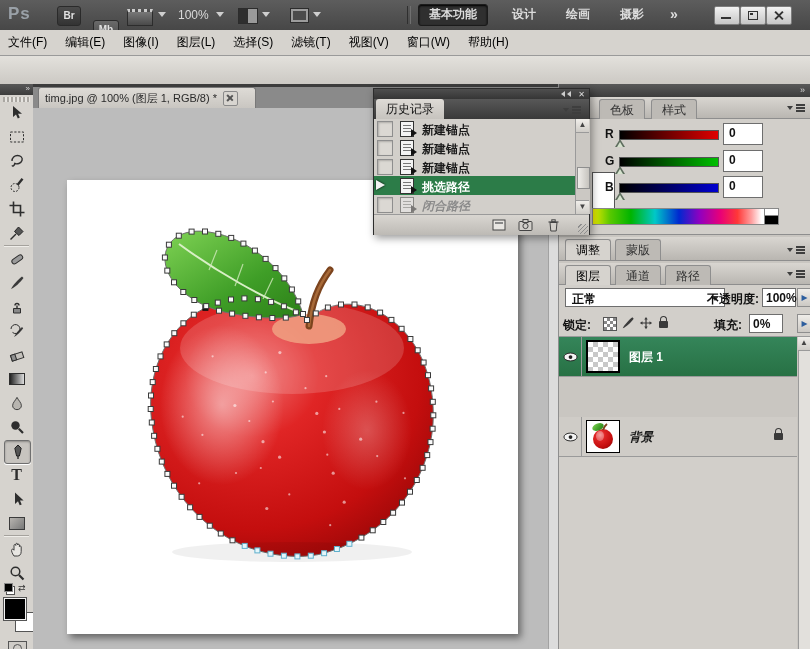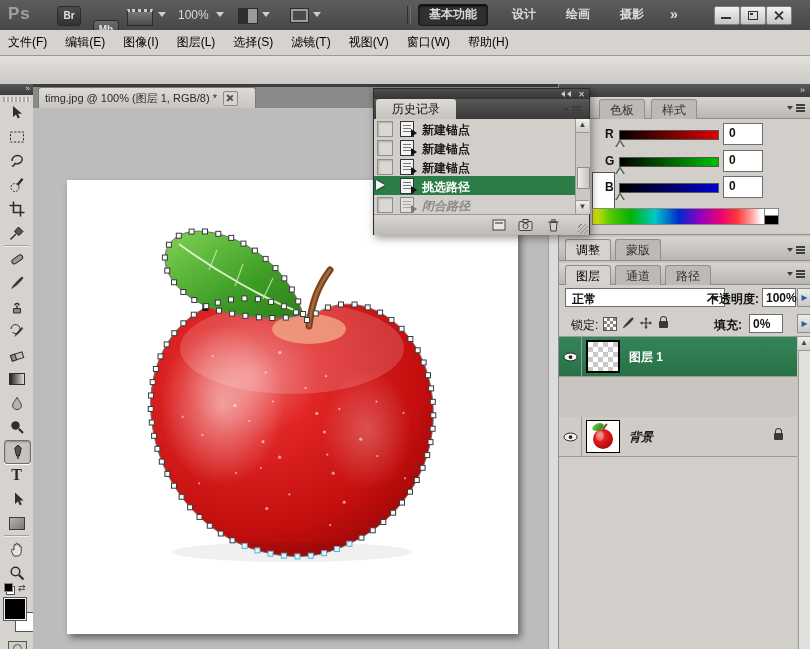--- a/index.html
+++ b/index.html
@@ -87,21 +87,21 @@
   .lname.italic{font-style:italic;font-weight:bold;}
   .padlock{position:absolute;width:9px;height:7px;background:#3a3a3a;border-radius:1px;}
   .padlock:before{content:"";position:absolute;left:1px;top:-5px;width:5px;height:5px;border:1.5px solid #3a3a3a;border-bottom:none;border-radius:4px 4px 0 0;}
   .lscroll{position:absolute;left:239px;top:0;width:12px;background:#e2e0dc;border-left:1px solid #9a9a9a;}
   .arrbtn{position:absolute;width:12px;height:13px;background:linear-gradient(#f0eeea,#cfccc7);border-bottom:1px solid #9a9a9a;color:#444;font-size:8px;text-align:center;line-height:12px;}
   .checkermini{width:12px;height:12px;background-image:linear-gradient(45deg,#888 25%,transparent 25%,transparent 75%,#888 75%),linear-gradient(45deg,#888 25%,transparent 25%,transparent 75%,#888 75%);background-size:6px 6px;background-position:0 0,3px 3px;border:1px solid #555;background-color:#fff;}
   
   #history{left:373px;top:88px;width:217px;height:147px;background:#c9c6c1;border:1px solid #2c2c2c;box-shadow:2px 3px 8px rgba(0,0,0,.4);box-sizing:border-box;z-index:50;}
   .htitle{position:absolute;left:0;top:0;width:100%;height:10px;background:linear-gradient(#4e4e4e,#353535);}
   .htabs{position:absolute;left:0;top:10px;width:100%;height:20px;background:linear-gradient(#585858,#3a3a3a);}
-  .htab{position:absolute;left:2px;top:0;height:20px;line-height:20px;padding:0 16px;background:linear-gradient(#dedbd6,#c6c3be);border-radius:3px 3px 0 0;color:#111;}
+  .htab{position:absolute;left:2px;top:0;height:20px;line-height:20px;padding:0 10px;background:linear-gradient(#dedbd6,#c6c3be);border-radius:3px 3px 0 0;color:#111;}
   .hlist{position:absolute;left:0;top:30px;width:215px;height:95px;background:#d2cfca;}
   .hrow{position:absolute;left:0;width:201px;height:19px;border-bottom:1px solid #a8a8a8;background:#d2cfca;}
   .hrow.selected{background:#2c7c48;}
   .hrow.selected .hlabel{color:#fff;}
   .hrow.disabled .hlabel{color:#8a8a8a;font-style:italic;}
   .hrow.disabled .hico{opacity:.45;}
   .hcheck{position:absolute;left:3px;top:2px;width:14px;height:14px;background:#dbd8d3;border:1px solid #8e8e8e;box-shadow:inset 1px 1px 2px rgba(0,0,0,.2);}
   .hico{position:absolute;left:26px;top:2px;width:12px;height:14px;background:#f4f4f4;border:1px solid #333;}
   .hico:before{content:"";position:absolute;left:2px;top:3px;width:8px;height:7px;background:repeating-linear-gradient(0deg,#777 0 1.4px,transparent 1.4px 3px);}
   .hico:after{content:"";position:absolute;right:-4px;bottom:-1px;border-top:4px solid transparent;border-bottom:4px solid transparent;border-left:6px solid #111;}
@@ -589,21 +589,21 @@
     <div class="abs" style="left:0;top:201px;width:252px;height:26px;background:#d2cfca;">
       <div class="abs" style="left:6px;top:3px;width:160px;height:19px;background:#fff;border:1px solid #6e6e6e;box-sizing:border-box;">
         <span style="position:absolute;left:6px;top:2px;font-weight:bold;">正常</span>
         <span style="position:absolute;right:5px;top:7px;width:0;height:0;border-left:4px solid transparent;border-right:4px solid transparent;border-top:5px solid #333;"></span>
       </div>
       <span class="abs" style="left:148px;top:6px;font-weight:bold;">不透明度:</span>
       <div class="abs vbox" style="left:203px;top:3px;width:34px;height:19px;padding-left:3px;">100%</div>
       <div class="abs spin" style="left:238px;top:3px;height:17px;line-height:17px;">▸</div>
     </div>
     <div class="abs" style="left:0;top:227px;width:252px;height:26px;background:#d2cfca;border-bottom:1px solid #9a9a9a;box-sizing:border-box;">
-      <span class="abs" style="left:12px;top:6px;font-weight:normal;">锁定:</span>
+      <span class="abs" style="left:4px;top:6px;font-weight:bold;">锁定:</span>
       <span class="abs checkermini" style="left:44px;top:6px;"></span>
       <span class="abs" style="left:62px;top:5px;"><svg width="14" height="14" viewBox="0 0 16 16">
             <path d="M2,14 C4,10 9,4.5 13,1.5 L14.5,3 C11,7.5 6,12.5 2,14 Z" fill="#3a3a3a"></path>
           </svg></span>
       <span class="abs" style="left:80px;top:5px;"><svg width="14" height="14" viewBox="0 0 16 16">
             <path d="M8,1 L10,4 H6 Z M8,15 L6,12 H10 Z M1,8 L4,6 V10 Z M15,8 L12,6 V10 Z M7.3,4 h1.4 v8 h-1.4 Z M4,7.3 h8 v1.4 h-8 Z" fill="#3a3a3a"></path>
           </svg></span>
       <span class="abs padlock" style="left:100px;top:10px;"></span>
       <span class="abs" style="left:155px;top:6px;font-weight:bold;">填充:</span>
       <div class="abs vbox" style="left:190px;top:3px;width:34px;height:19px;padding-left:3px;">0%</div>

